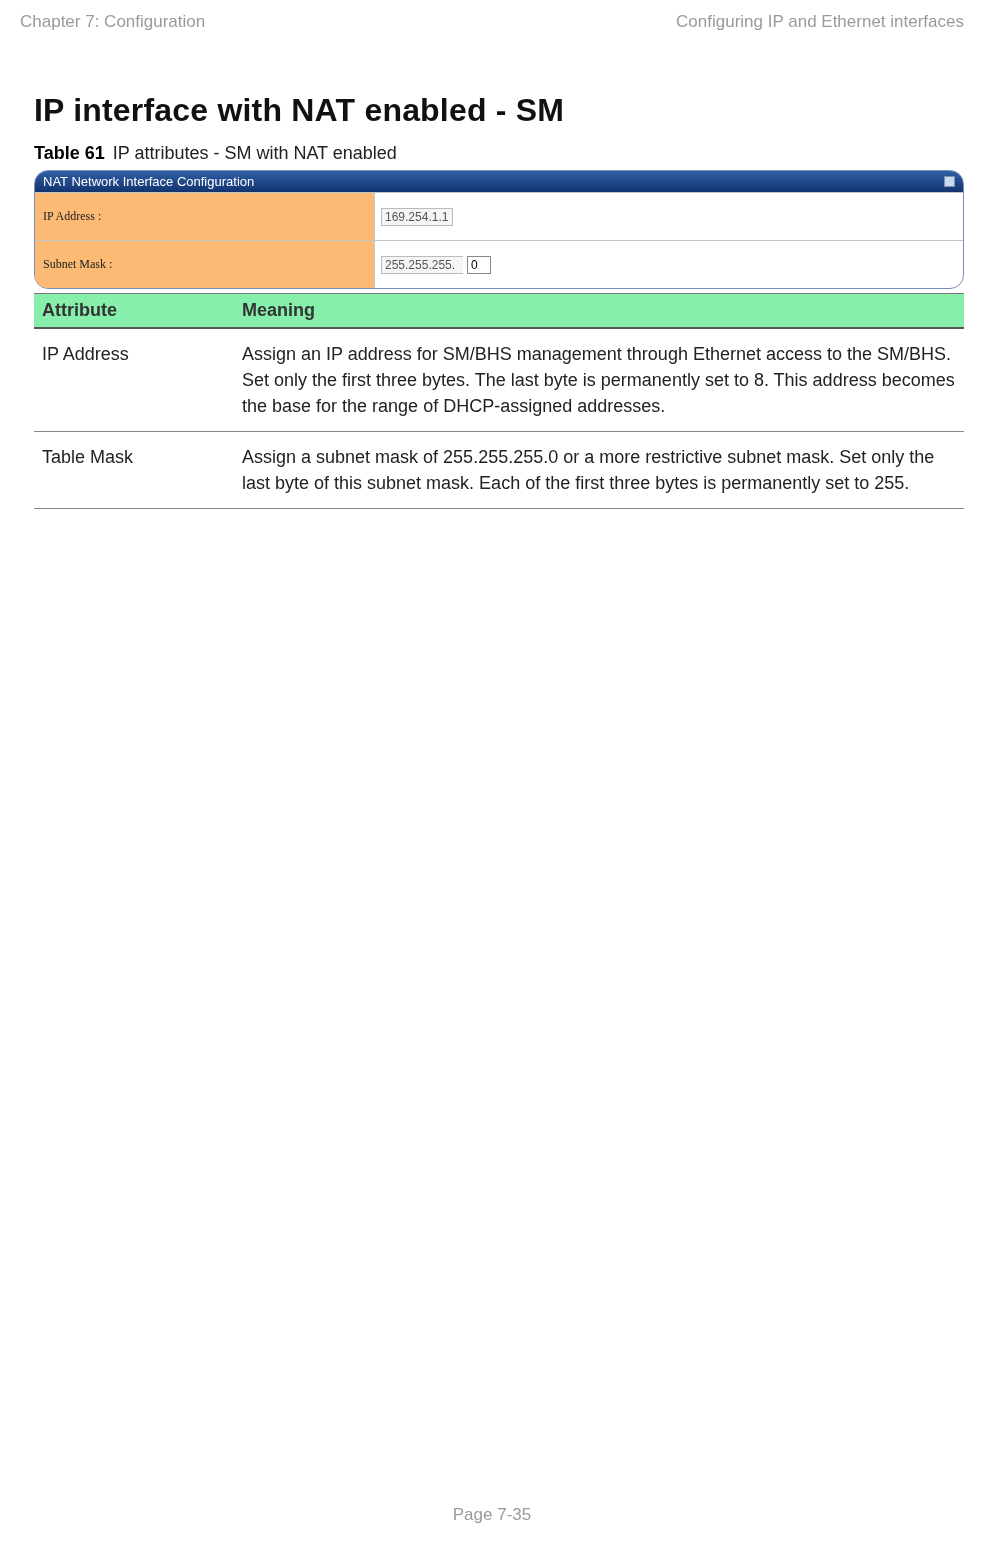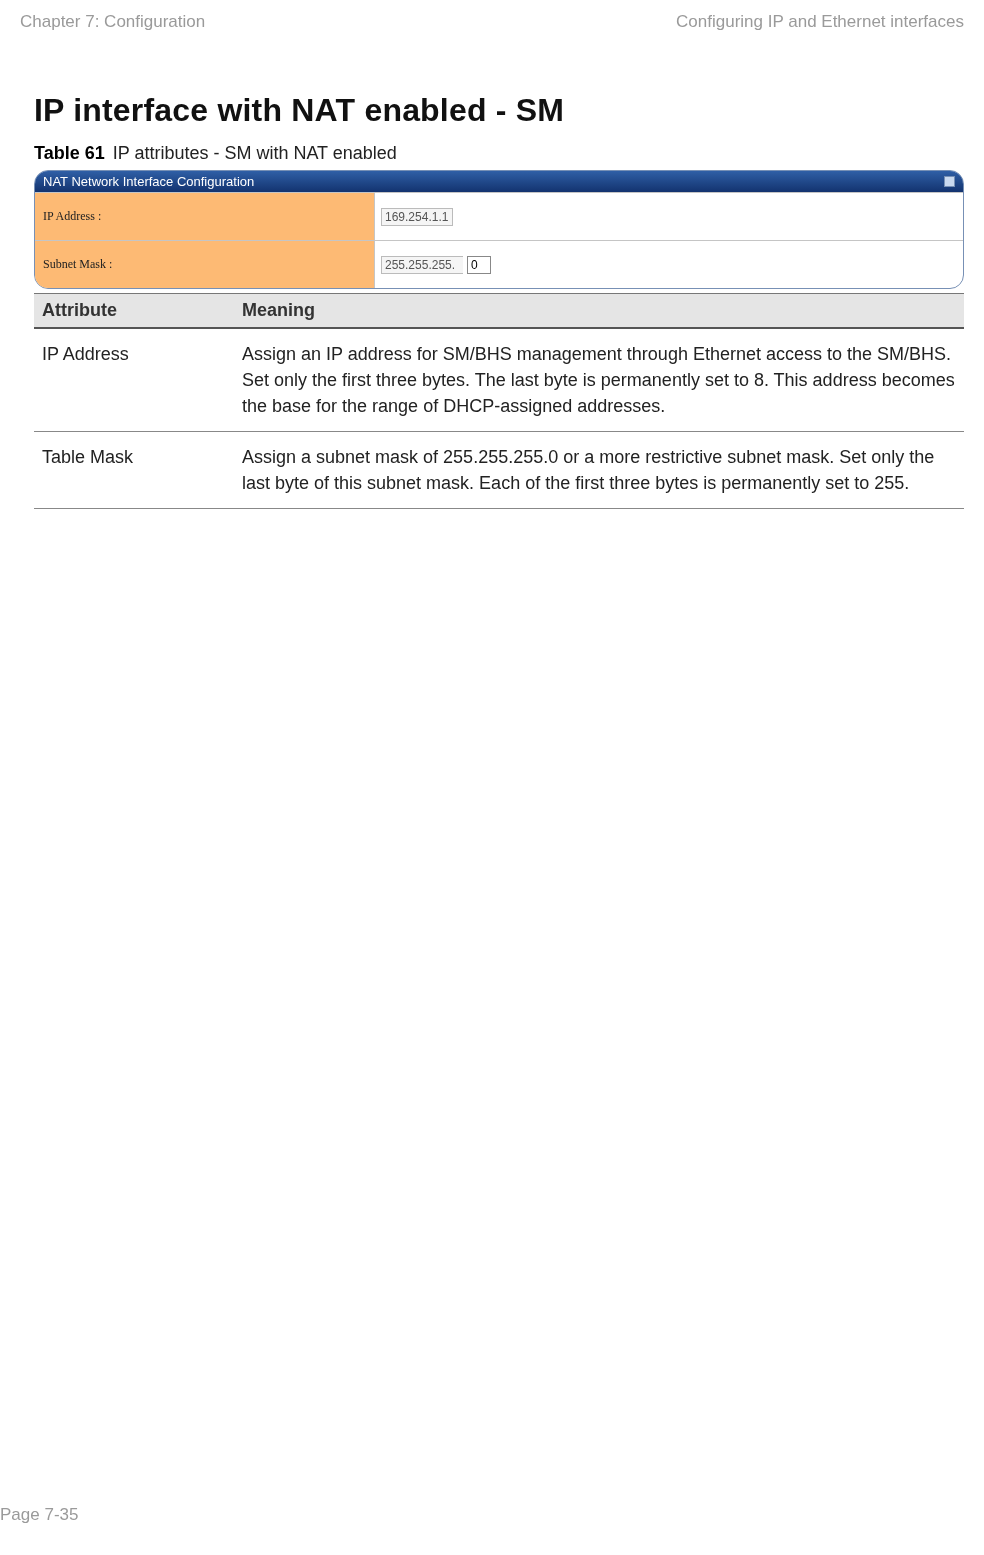--- a/index.html
+++ b/index.html
@@ -108,41 +108,42 @@
     width: 24px;
     height: 18px;
   }
   
   table.attr {
     width: 100%;
     border-collapse: collapse;
     margin-top: 0;
   }
   table.attr thead th {
-    background: #e5e5e5;
+    background: #86efac;
     text-align: left;
     font-size: 18px;
     font-weight: 700;
     padding: 6px 8px;
     border-top: 1px solid #777;
     border-bottom: 2px solid #555;
   }
   table.attr thead th:first-child { width: 200px; }
   table.attr tbody td {
     font-size: 18px;
     color: #222;
     padding: 12px 8px;
     vertical-align: top;
     border-bottom: 1px solid #888;
     line-height: 1.45;
   }
   .footer {
     position: absolute;
     bottom: 30px;
     left: 0; right: 0;
+    text-align: center;
     font-size: 17px;
     color: #9a9a9a;
   }
 </style>
 </head>
 <body>
 
 <div class="page">
   <div class="running-head">
     <span>Chapter 7:  Configuration</span>

